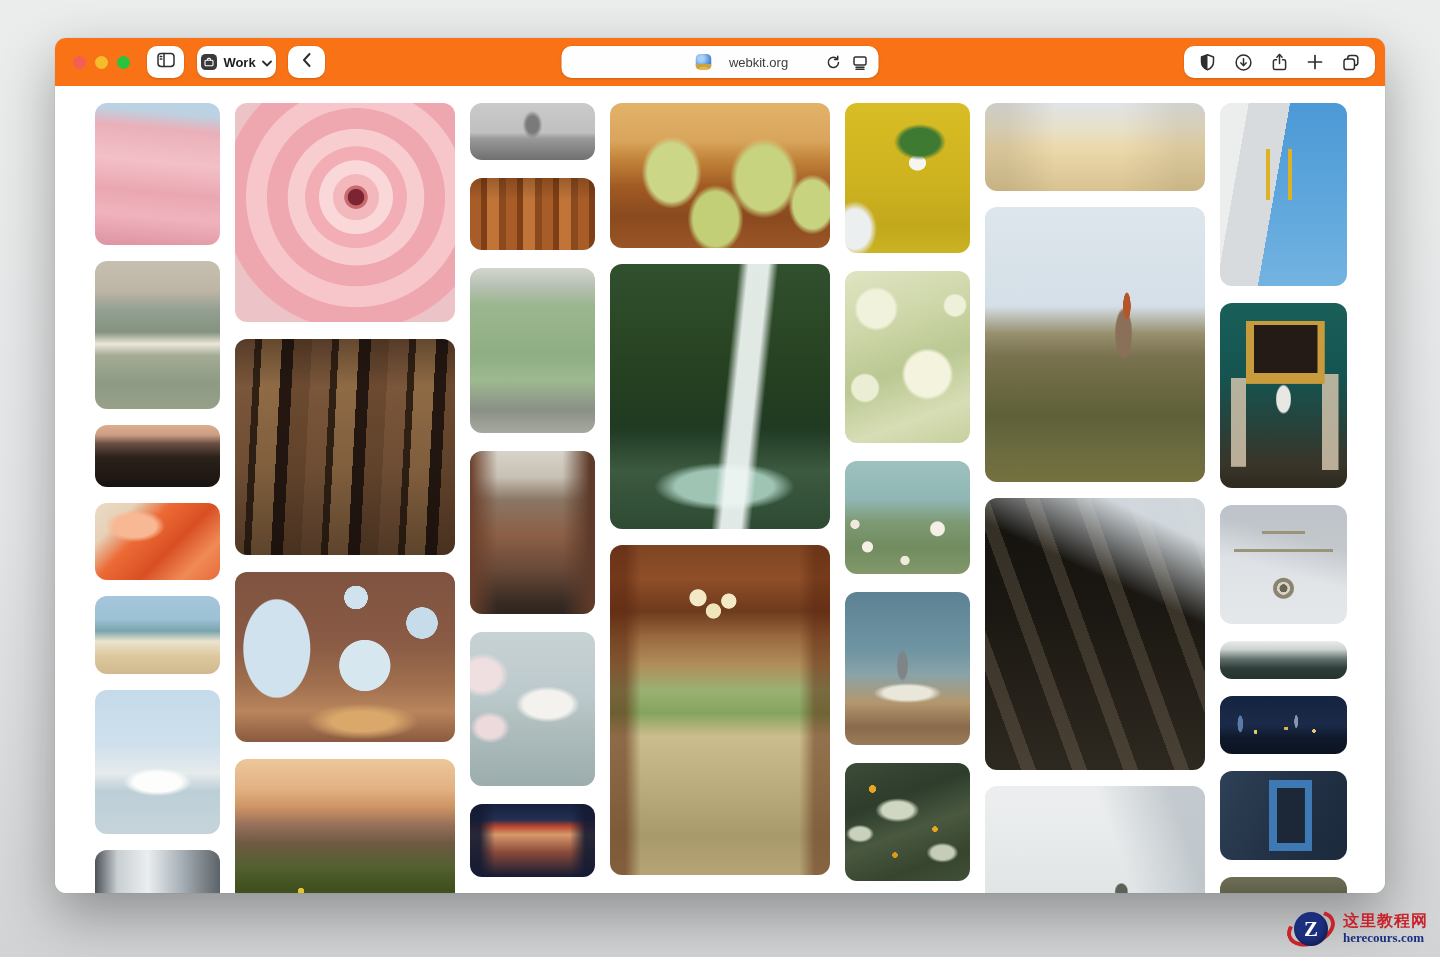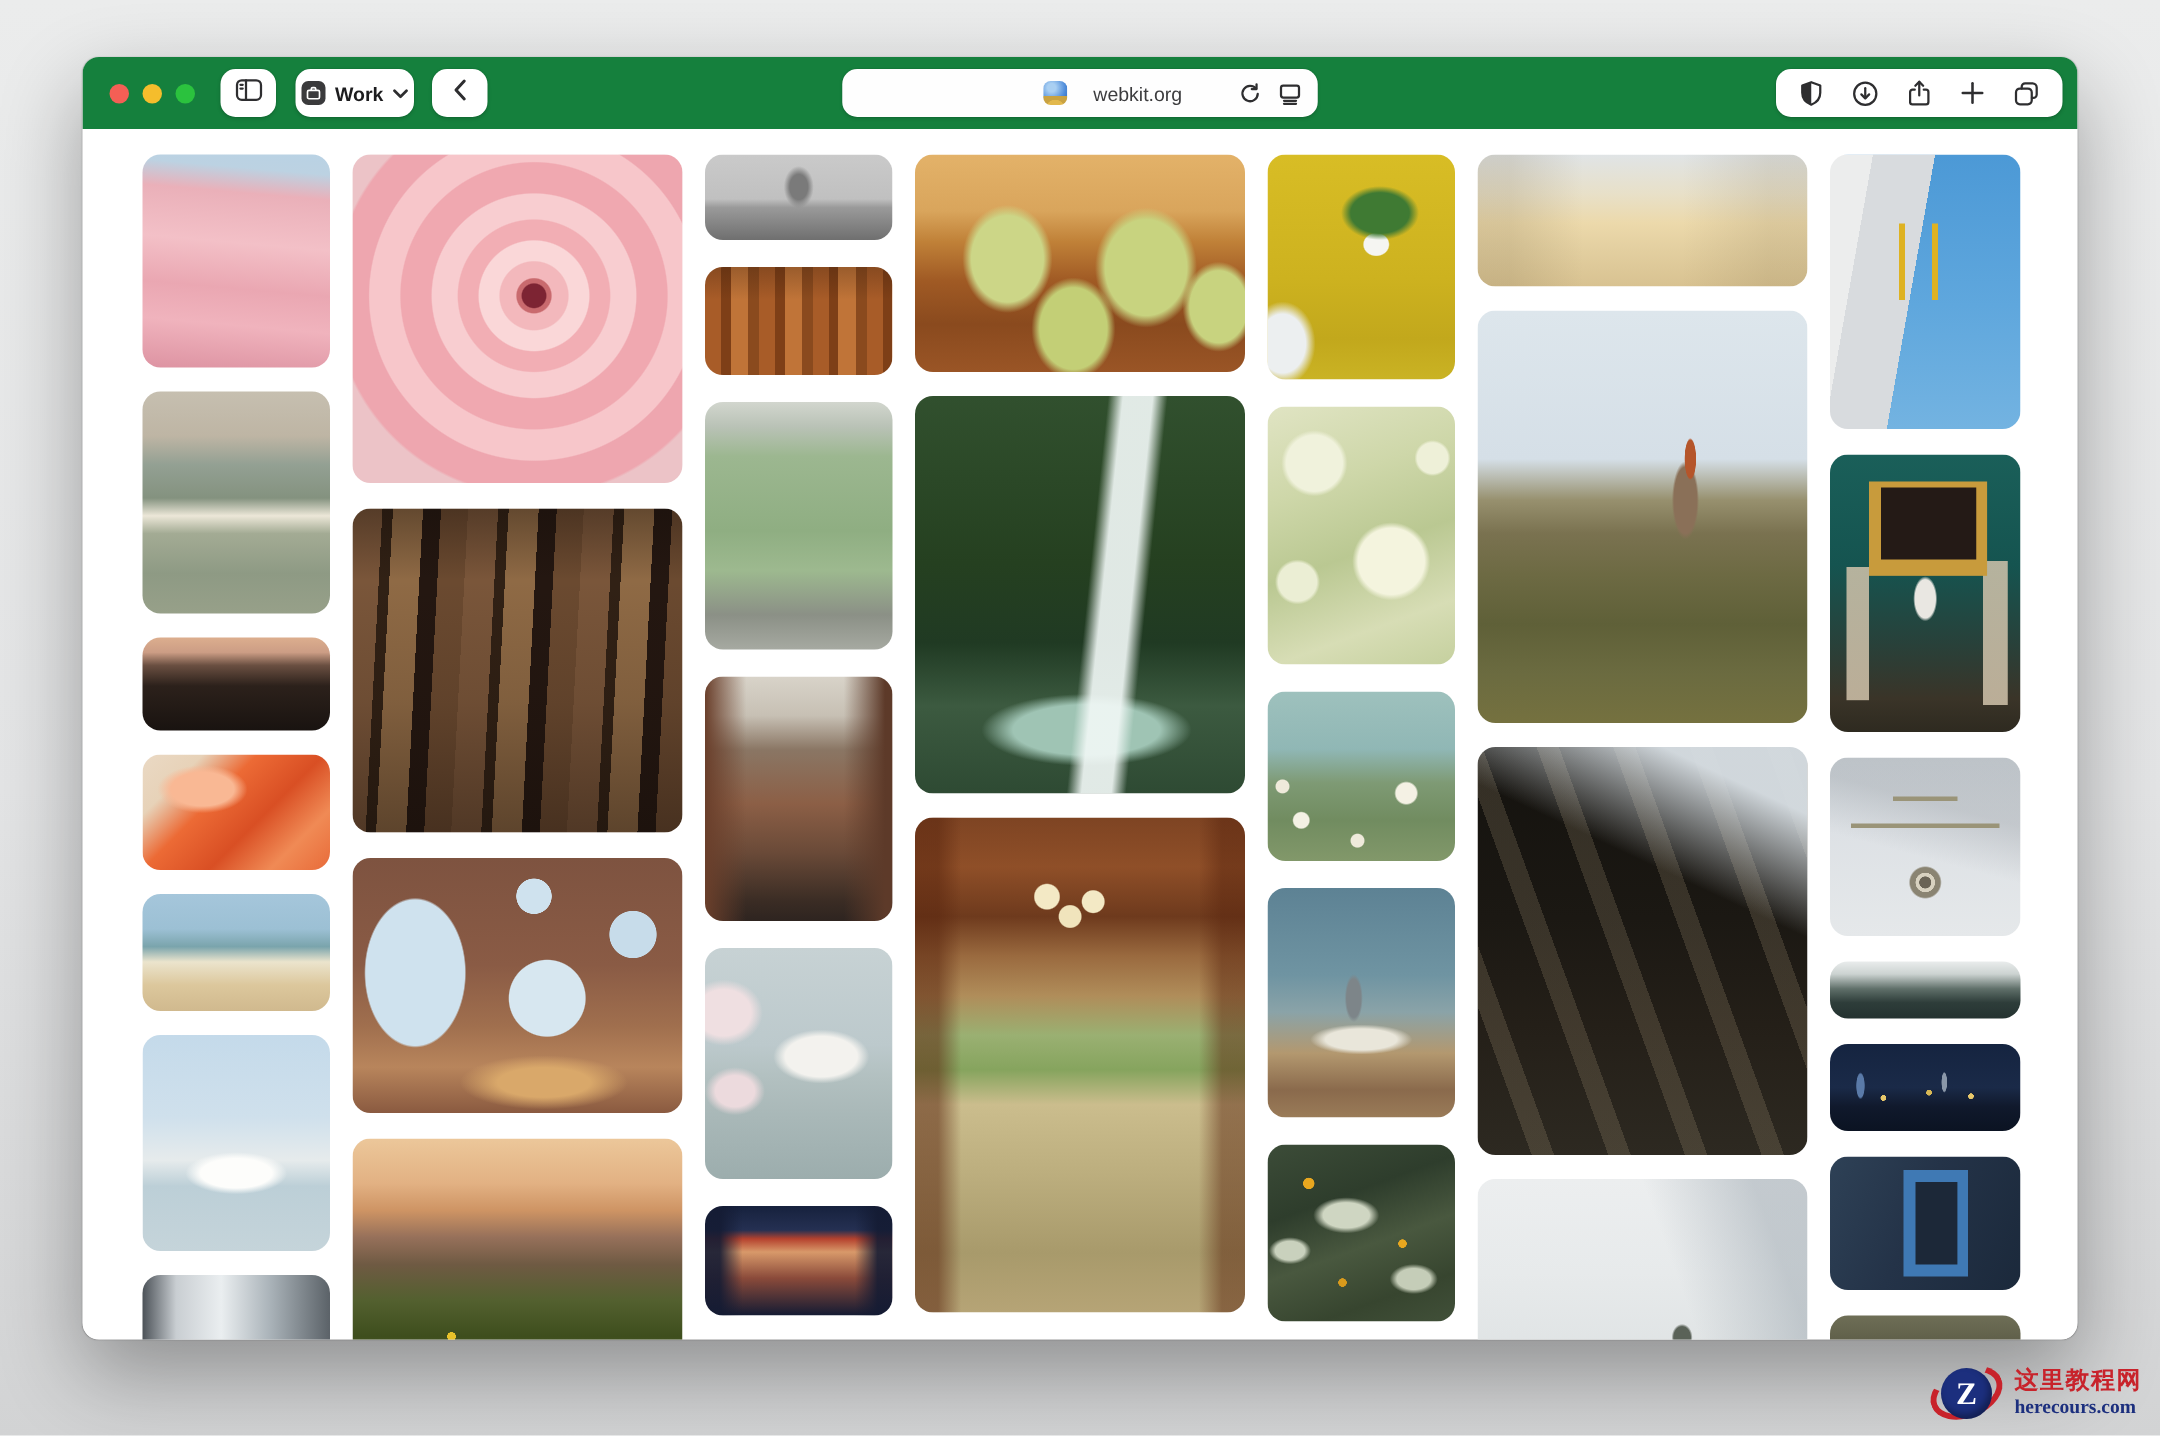--- a/index.html
+++ b/index.html
@@ -9,21 +9,21 @@
     background:linear-gradient(180deg,#ebecec 0%,#e3e4e5 55%,#d2d3d4 100%);
     position:relative;
   }
 
   
   .window {
     position:absolute; left:55px; top:38px; width:1330px; height:855px;
     background:#ffffff; border-radius:11px; overflow:hidden;
     box-shadow:0 22px 55px rgba(0,0,0,.33), 0 0 1px rgba(0,0,0,.28);
   }
-  .toolbar { position:relative; height:48px; background:#15803d; }
+  .toolbar { position:relative; height:48px; background:#f97316; }
   .tl-group { position:absolute; left:18px; top:18px; display:flex; gap:9px; }
   .tlight { width:13px; height:13px; border-radius:50%; }
 
   .pill {
     position:absolute; top:8px; height:32px; background:#fff;
     border-radius:10px; display:flex; align-items:center; justify-content:center;
     box-shadow:0 1px 2.5px rgba(0,0,0,.15), 0 0 0 .5px rgba(0,0,0,.05);
     cursor:default;
   }
   .btn-sidebar { left:92px; width:37px; }

